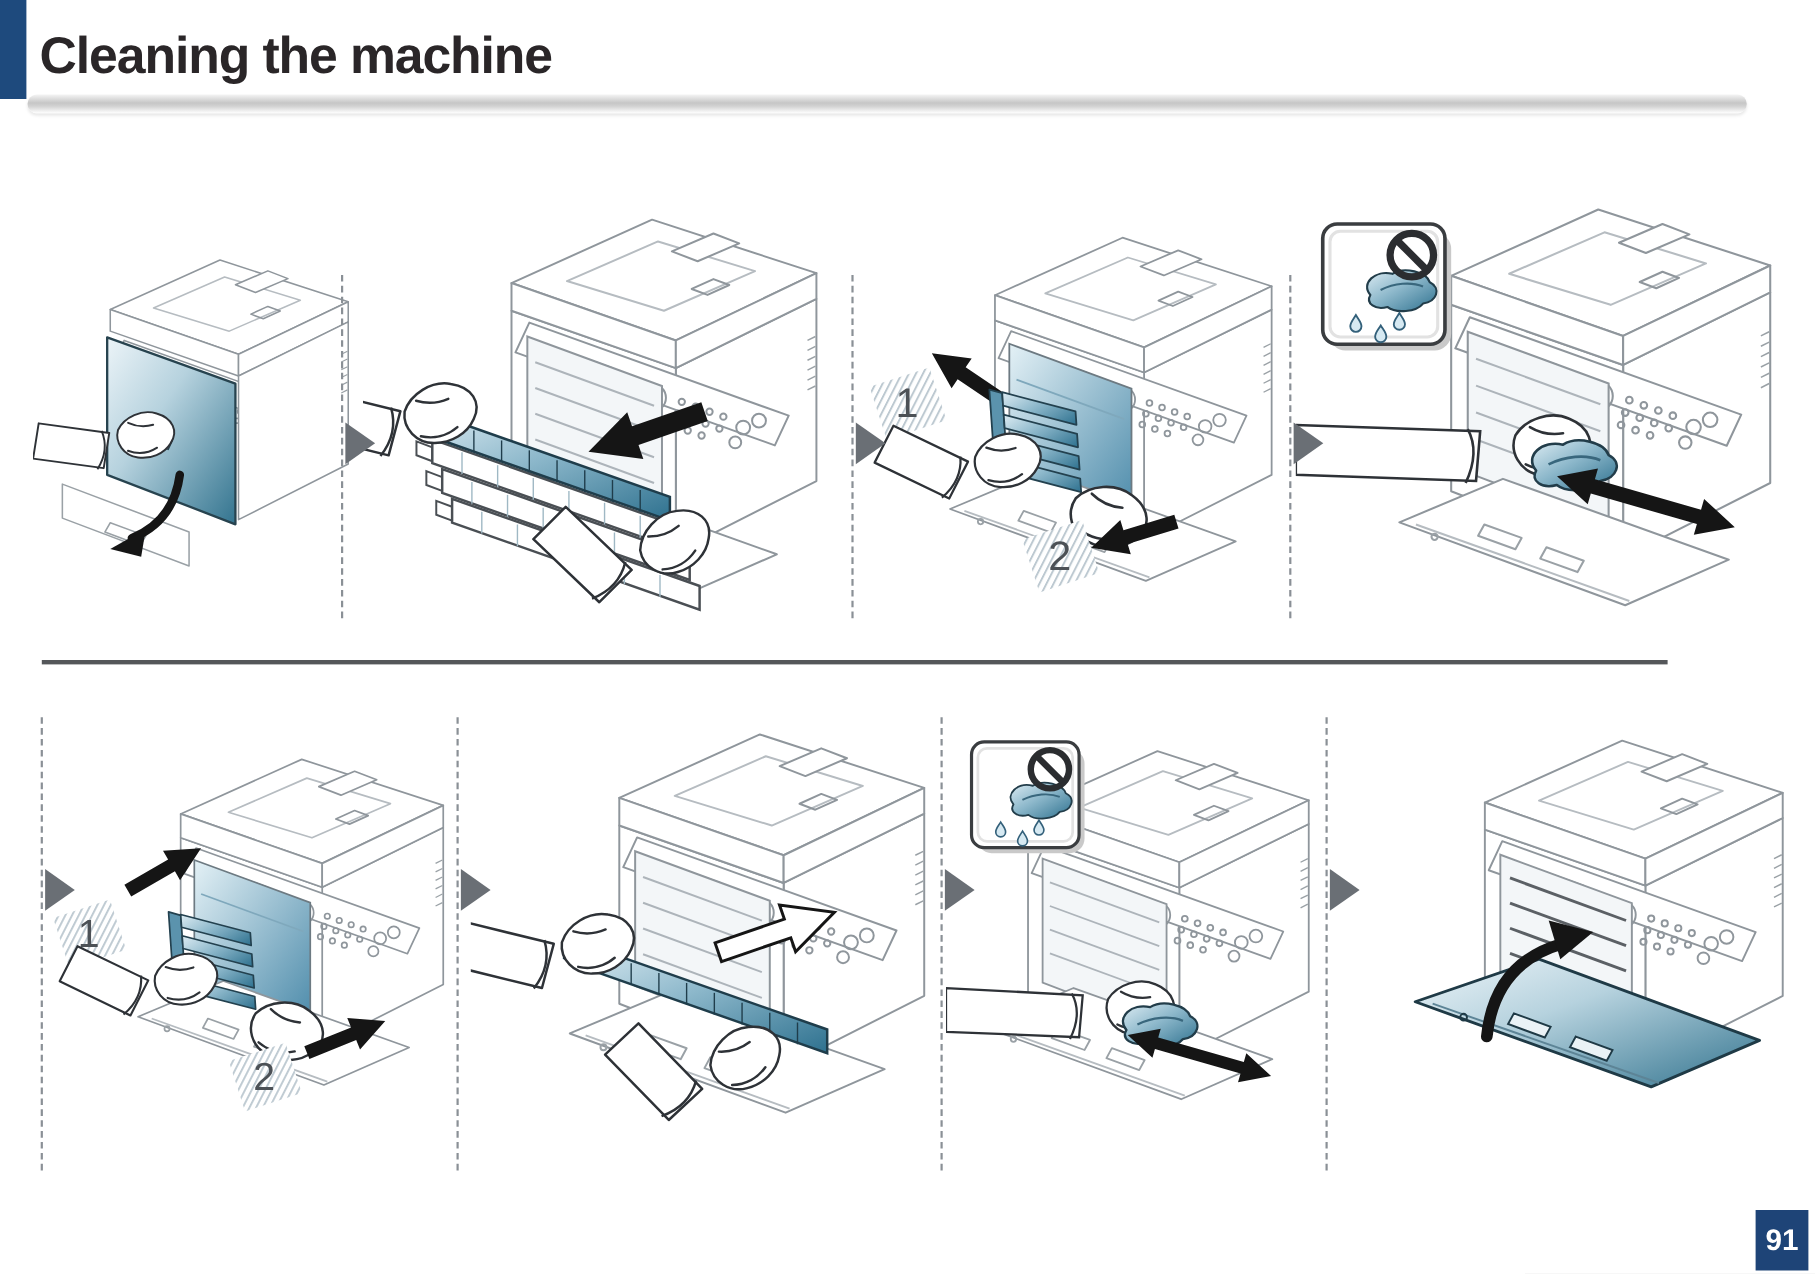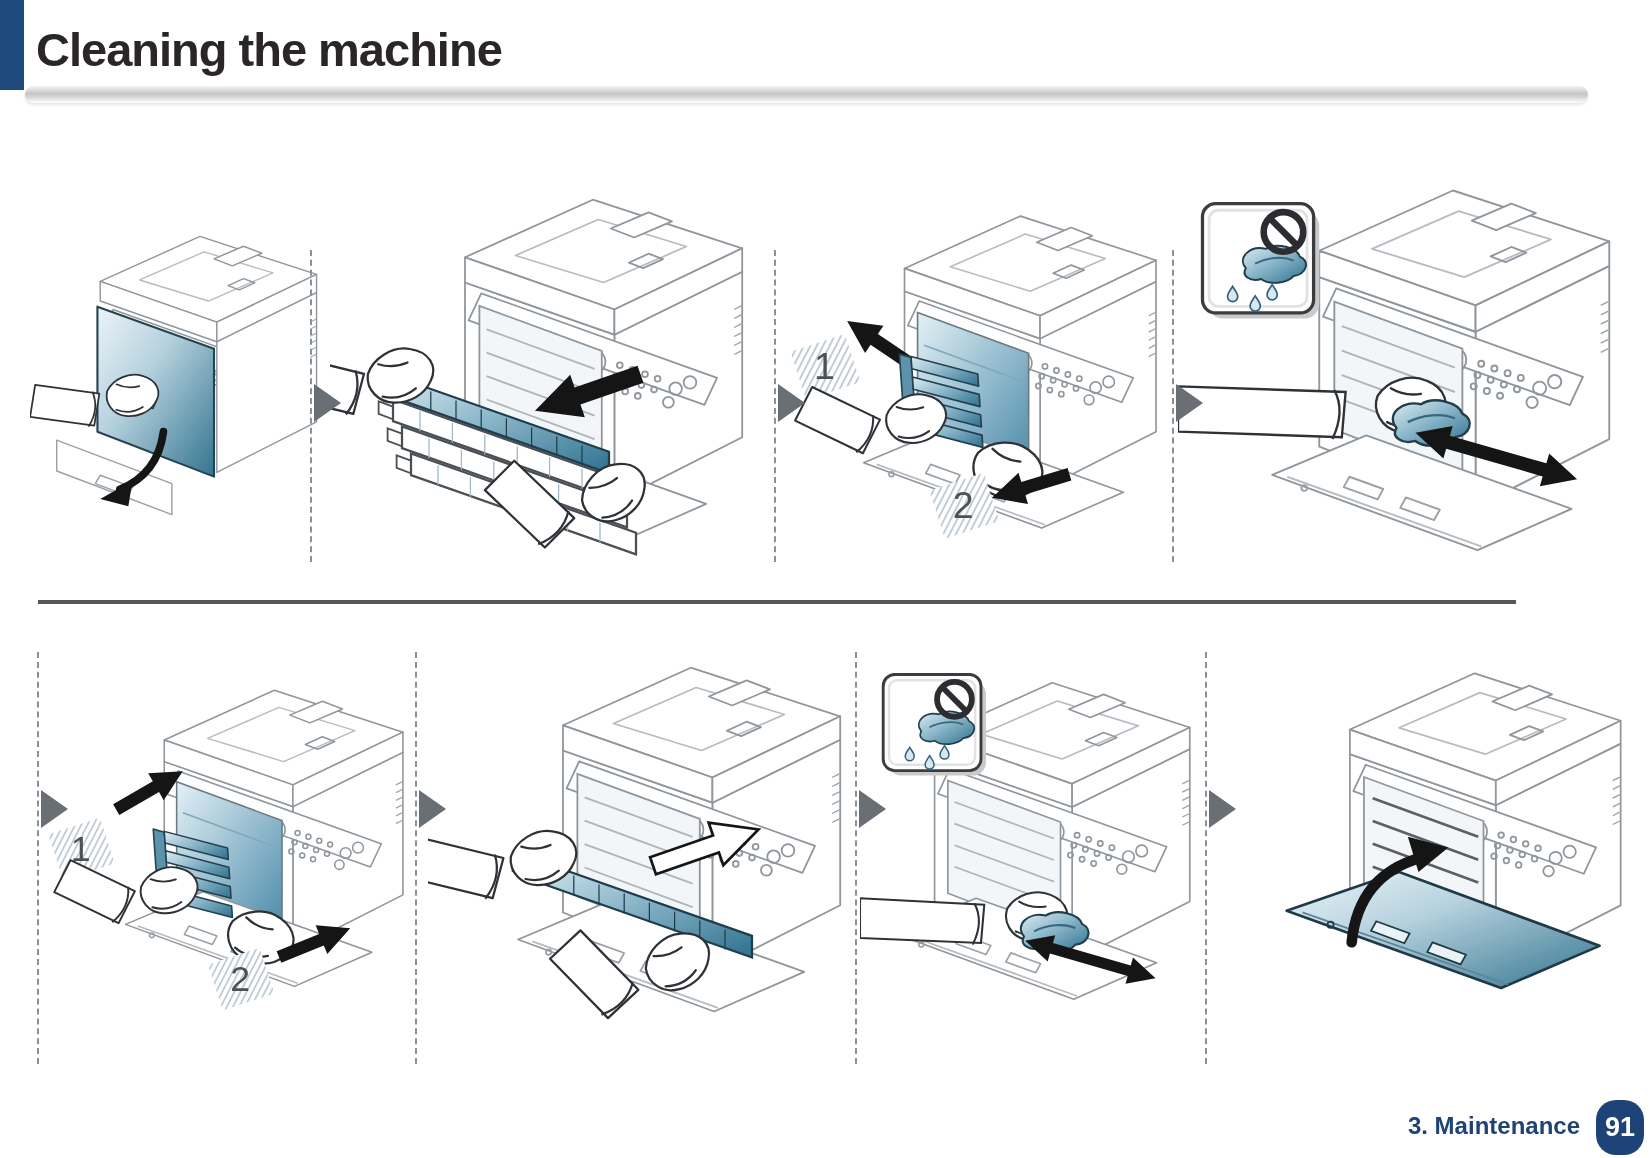--- a/index.html
+++ b/index.html
@@ -28,21 +28,21 @@
   .hrule{position:absolute;left:38px;top:600px;width:1478px;height:4px;background:#55575a;}
   
   .panel{position:absolute;}
   .panel svg{display:block;width:100%;height:100%;}
   
   .chapter{
     position:absolute;right:70px;top:1112px;width:500px;text-align:right;
     font-size:24px;font-weight:bold;color:#1e4477;
   }
   .pagenum-box{
-    position:absolute;left:1596px;top:1100px;width:48px;height:55px;border-radius:20px;
+    position:absolute;left:1596px;top:1100px;width:48px;height:55px;border-radius:0;
     background:#1e4477;color:#ffffff;font-size:27px;font-weight:bold;
     display:flex;align-items:center;justify-content:center;
   }
 </style>
 </head>
 <body>
 
 <div id="page">
 
   <svg width="0" height="0" style="position:absolute" aria-hidden="true">
@@ -404,18 +404,17 @@
 
   <div class="vdash" style="left:37px;top:652px;height:412px"></div>
   <div class="vdash" style="left:415px;top:652px;height:412px"></div>
   <div class="vdash" style="left:855px;top:652px;height:412px"></div>
   <div class="vdash" style="left:1205px;top:652px;height:412px"></div>
   <div class="tri" style="left:41px;top:790px"></div>
   <div class="tri" style="left:419px;top:790px"></div>
   <div class="tri" style="left:859px;top:790px"></div>
   <div class="tri" style="left:1209px;top:790px"></div>
 
-  <div class="chapter">3. Maintenance</div>
   <div class="pagenum-box">
     <span>91</span>
   </div>
 
 </div>
 
 </body></html>

